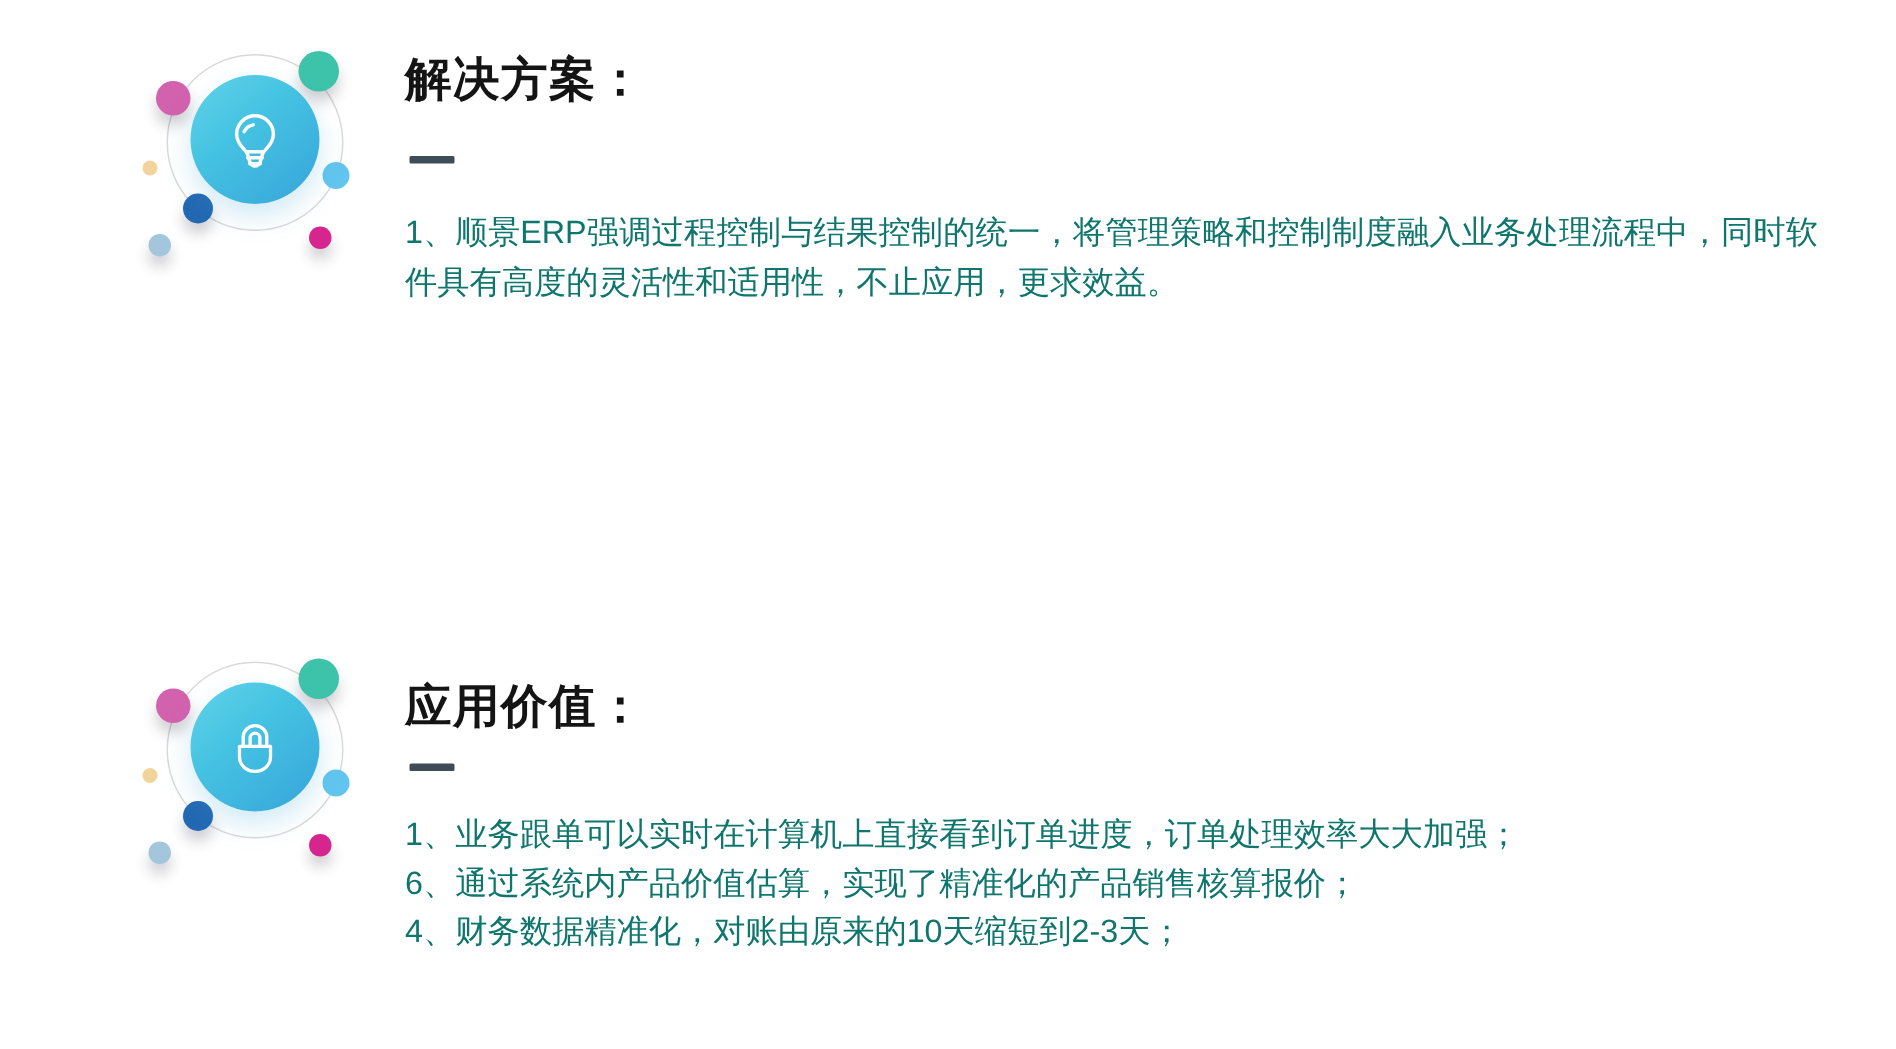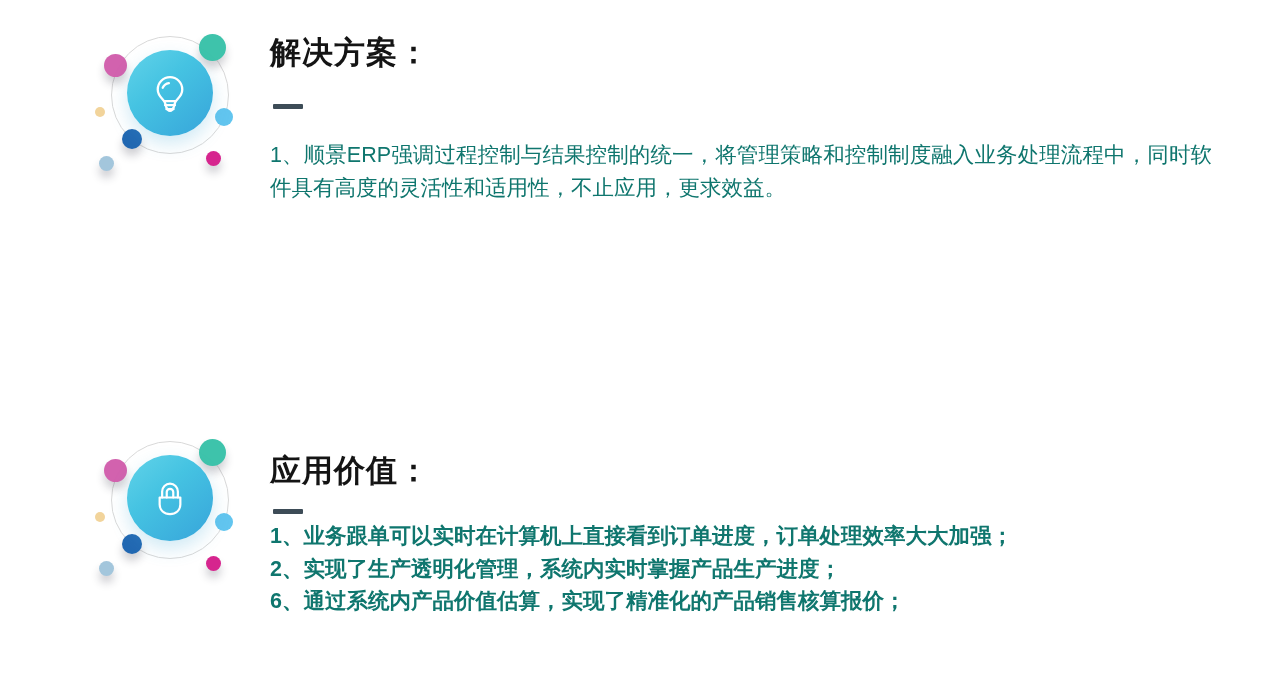--- a/index.html
+++ b/index.html
@@ -86,21 +86,21 @@
   .body-text {
     position: absolute;
     left: 270px;
     width: 942px;
     font-size: 21.5px;
     line-height: 32.7px;
     color: #0f766e;
     text-align: justify;
   }
   #body-1 { top: 139px; }
-  #body-2 { top: 520px; font-weight: bold; }
+  #body-2 { top: 540px; }
   .body-text p { margin: 0; }
 </style>
 </head>
 <body>
 
 <div class="page">
 
   <div class="icon-group" id="icon-group-1">
     <span class="ring"></span>
     <span class="dot dot-pink shadowed" style="background-color: rgb(210, 98, 174);"></span>
@@ -144,17 +144,17 @@
         <path d="M13.2 23.5 h21.6 v7.2 c0 6-4.8 10.2-10.8 10.2 s-10.8-4.2-10.8-10.2 z"></path>
       </svg>
     </span>
   </div>
 
   <h2 class="section-title" id="title-2">应用价值：</h2>
   <div class="title-dash" id="dash-2" style="background-color: rgb(61, 76, 87);"></div>
 
   <div class="body-text" id="body-2">
     <p>1、业务跟单可以实时在计算机上直接看到订单进度，订单处理效率大大加强；</p>
-    <p>2、实现了生产透明化管理，系统内实时掌握产品生产进度；</p>
     <p>6、通过系统内产品价值估算，实现了精准化的产品销售核算报价；</p>
+    <p>4、财务数据精准化，对账由原来的10天缩短到2-3天；</p>
   </div>
 
 </div>
 
 </body></html>

